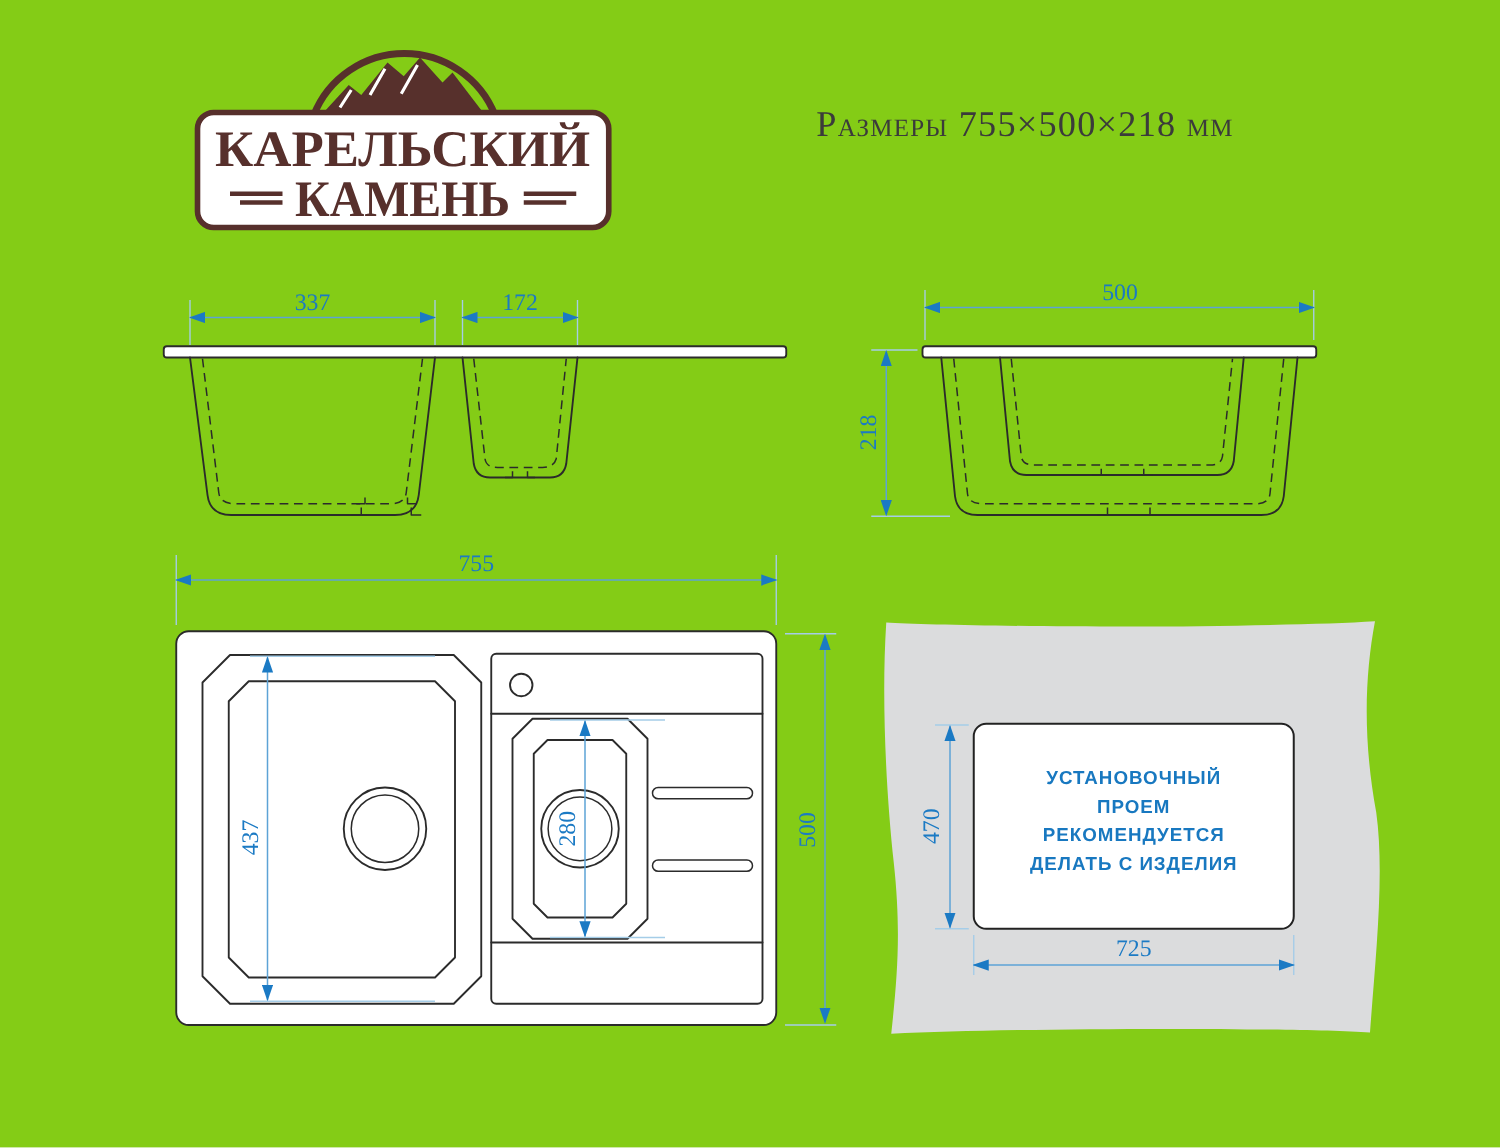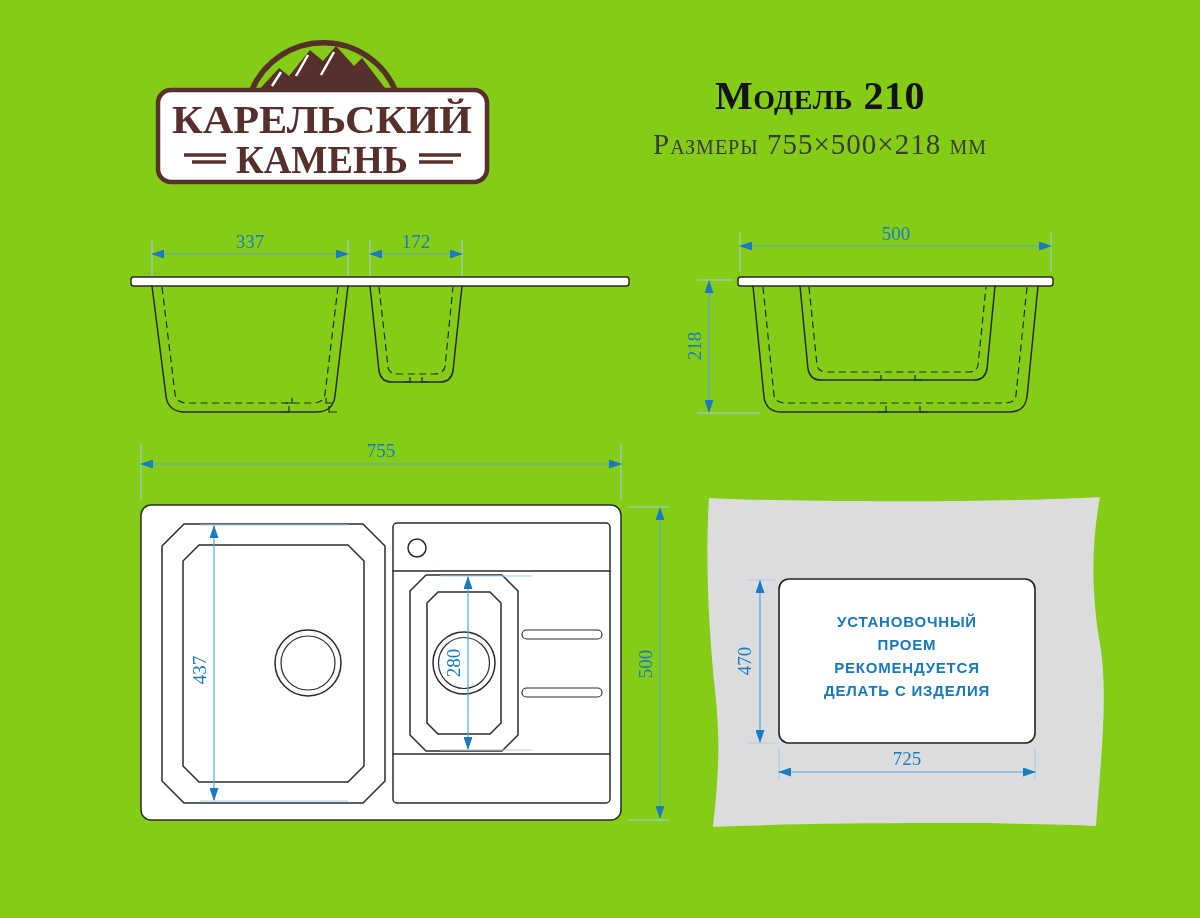--- a/index.html
+++ b/index.html
@@ -31,21 +31,20 @@
     <path d="M107,66 L129,42 L139,50 L160,24 L173,35 L186,20 L204,40 L212,32 L238,66 Z" fill="#57302c"></path>
     <path d="M158,29 L146,50 M184,26 L171,49 M131,46 L122,60" stroke="#ffffff" stroke-width="2.5" fill="none"></path>
     <rect x="8" y="64" width="329" height="92" rx="13" fill="#ffffff" stroke="#57302c" stroke-width="4.5"></rect>
     <text class="logo-text" x="172" y="107" font-size="41" textLength="300" lengthAdjust="spacingAndGlyphs">КАРЕЛЬСКИЙ</text>
     <text class="logo-text" x="172" y="147" font-size="41" textLength="172" lengthAdjust="spacingAndGlyphs">КАМЕНЬ</text>
     <path d="M34,129 H76 M42,136 H76" stroke="#57302c" stroke-width="3.5"></path>
     <path d="M269,129 H311 M269,136 H303" stroke="#57302c" stroke-width="3.5"></path>
   </svg>
 
   <div class="title-block">
-    <div class="title-model">Модель 210</div>
     <div class="title-dims">Размеры 755×500×218 мм</div>
   </div>
 
   <svg width="1200" height="918" viewBox="0 0 1200 918">
     <defs>
       <marker id="arw" markerUnits="userSpaceOnUse" markerWidth="13" markerHeight="9" refX="12" refY="4.5" orient="auto-start-reverse">
         <path d="M0,0 L13,4.5 L0,9 Z" fill="#1b7ac4"></path>
       </marker>
     </defs>
 

